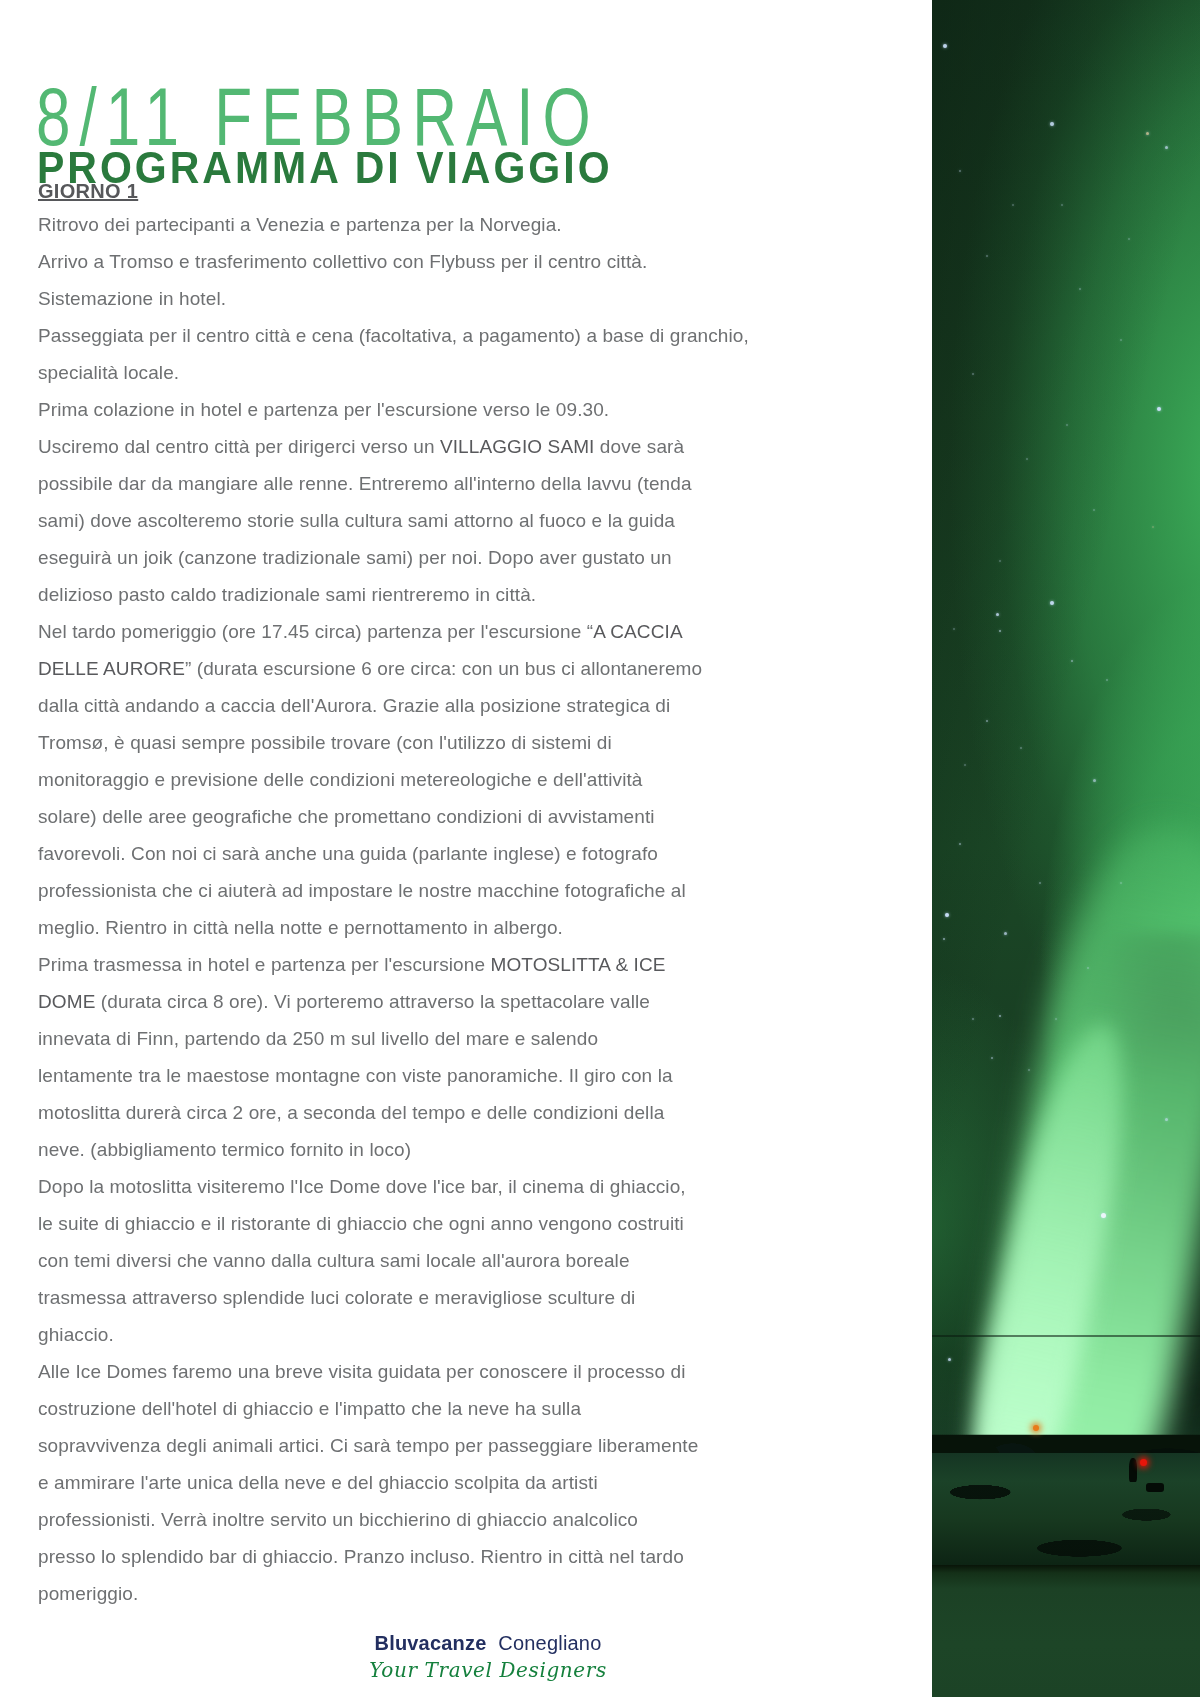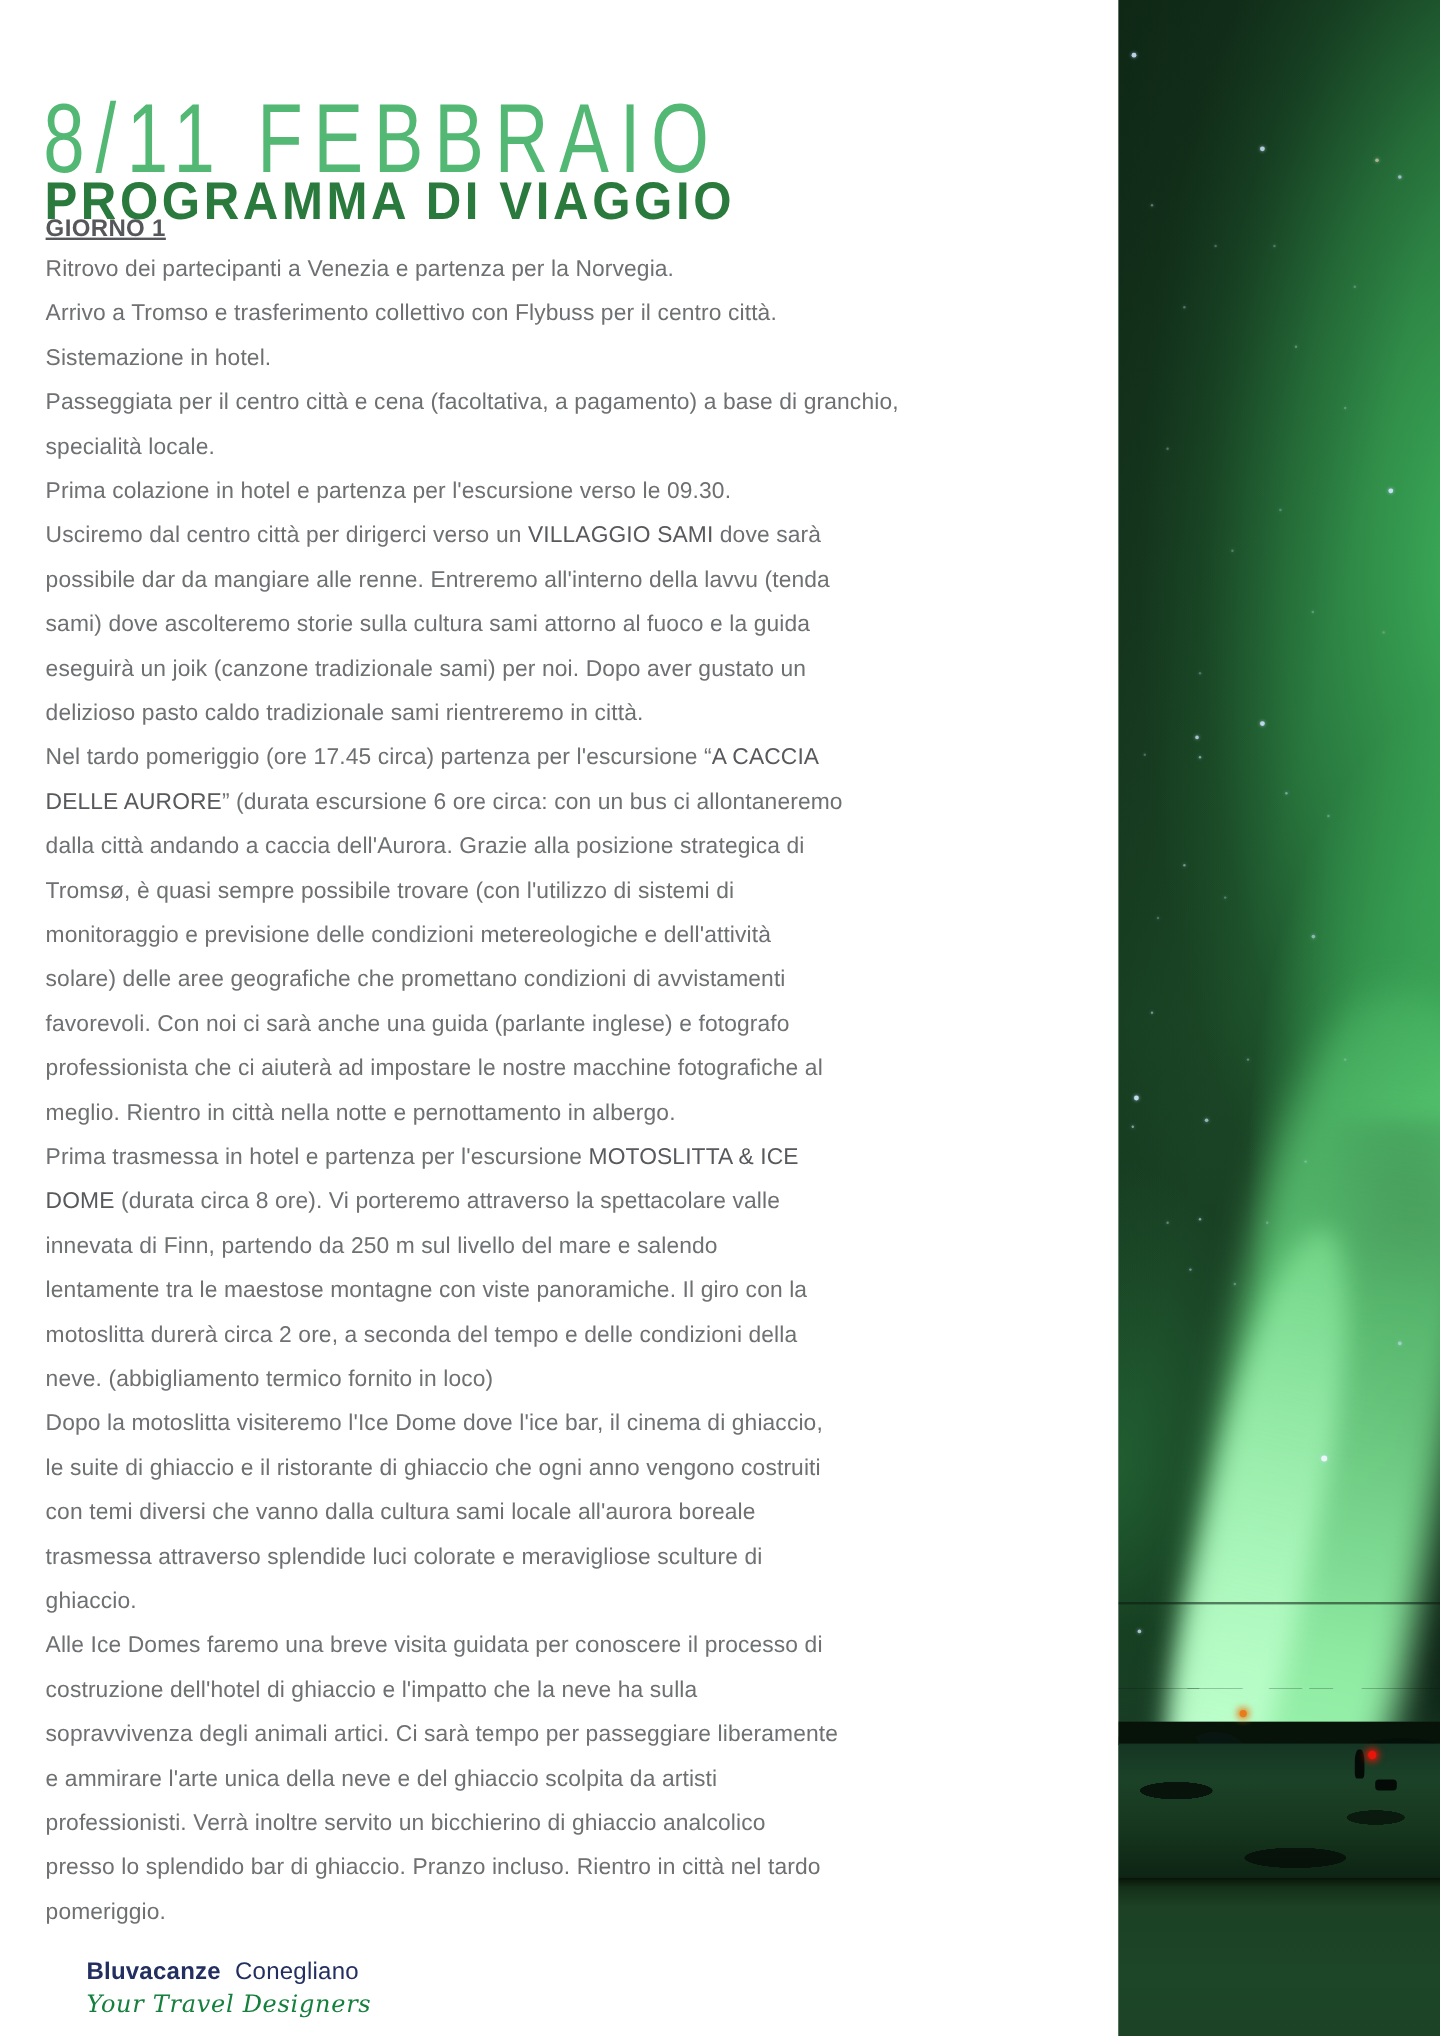--- a/index.html
+++ b/index.html
@@ -34,21 +34,21 @@
   }
   section.day:first-child .day-heading { margin-top:0; }
   .day-body {
     margin:0; white-space:pre-line;
     font-size:19px; line-height:37px; letter-spacing:.1px;
     color:#6e7072;
   }
   .day-body b.hl { color:#58595c; font-weight:400; }
 
   
-  .footer { position:absolute; left:72px; top:1632px; width:880px; }
+  .footer { position:absolute; left:48px; top:1632px; width:880px; text-align:center; }
   .brand { font-size:20px; color:#232f60; letter-spacing:.2px; }
   .brand .b { font-weight:800; }
   .brand .r { font-weight:400; margin-left:6px; }
   .tagline {
     font-family:"DejaVu Serif", serif; font-style:italic;
     font-size:20px; color:#15803d; margin-top:3px; letter-spacing:.6px;
   }
 
   
   .photo {

